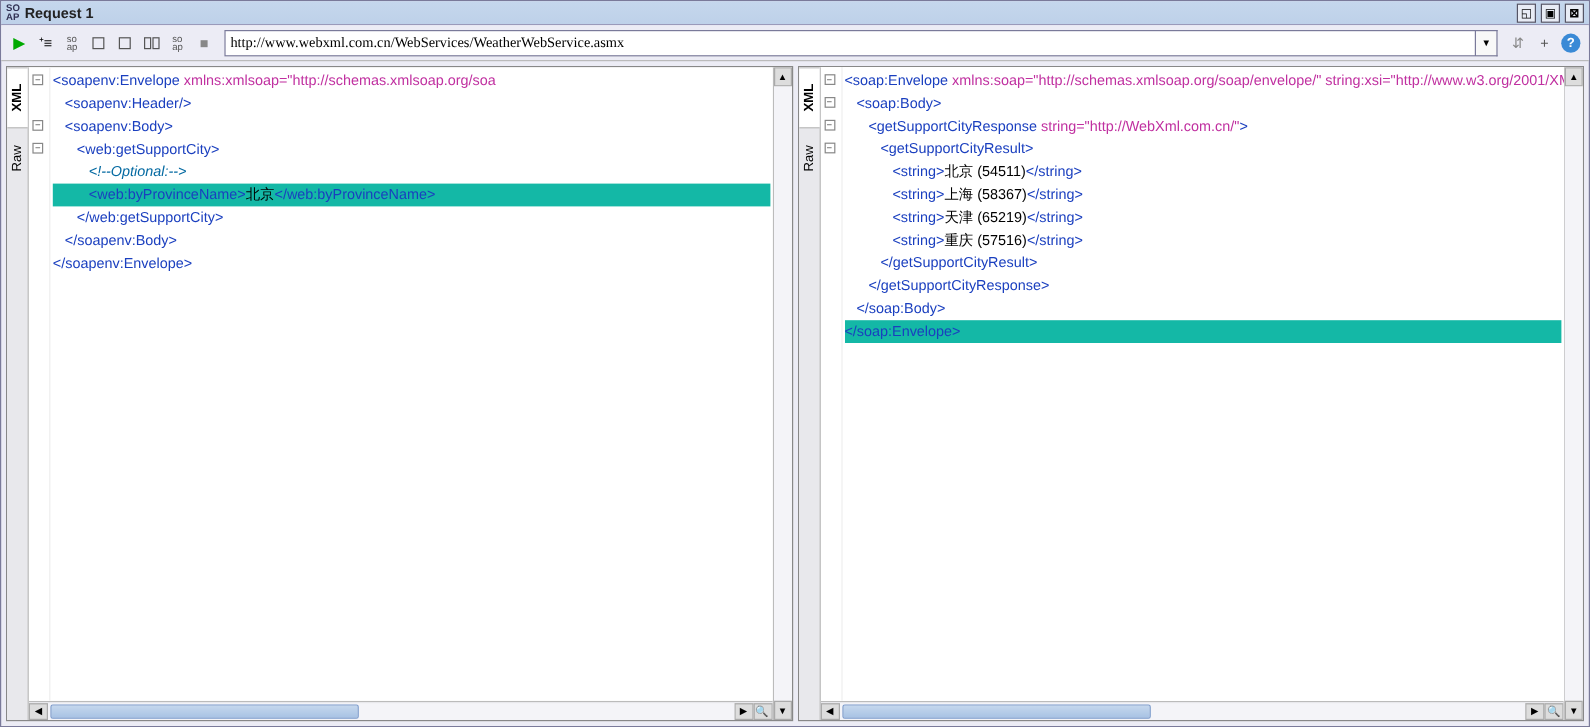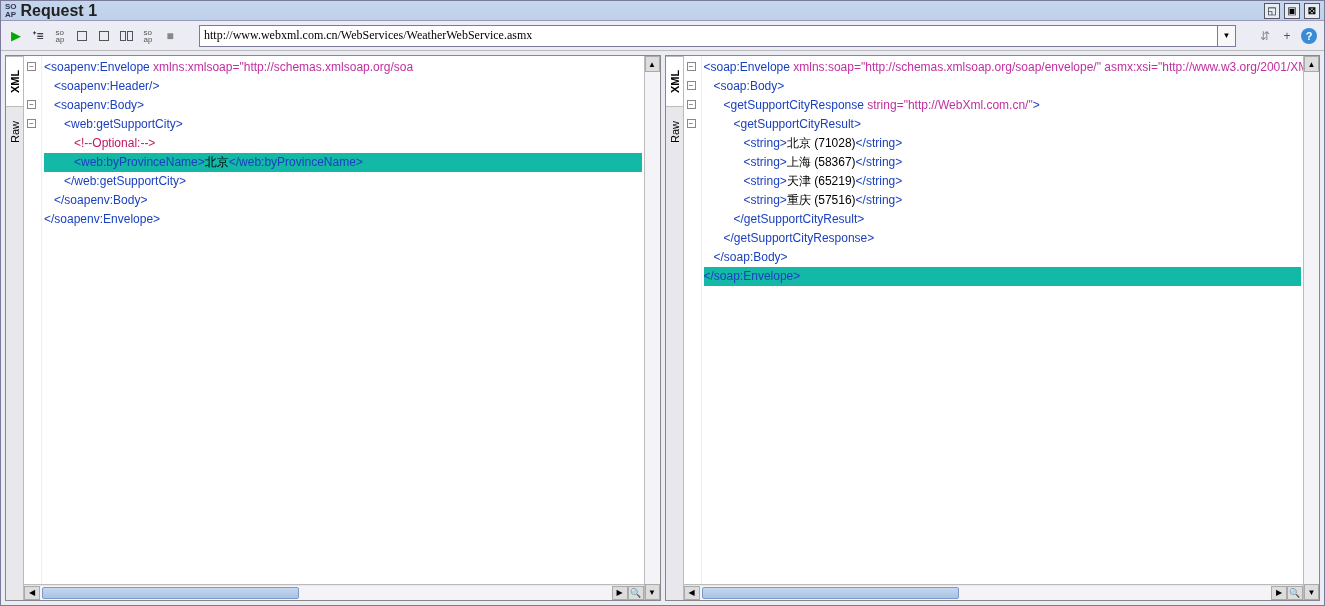--- a/index.html
+++ b/index.html
@@ -1,46 +1,46 @@
 <!DOCTYPE html>
 <html><head>
 <meta charset="utf-8">
 <style>
 * { box-sizing: border-box; margin: 0; padding: 0; }
 body { font-family: Tahoma, Arial, sans-serif; font-size: 11px; background: #f0f0f0; width: 1325px; height: 606px; overflow: hidden; }
 .window { display: flex; flex-direction: column; height: 100%; border: 1px solid #7a7a9a; background: #ececf5; }
 .titlebar { height: 20px; background: linear-gradient(#c5d7ed, #bed1e9); border-bottom: 1px solid #9a9aba; display: flex; align-items: center; padding: 0 4px; }
 .title-icon { font-size: 9px; color: #335; font-weight: bold; margin-right: 4px; }
-.title-text { font-weight: bold; font-size: 16px; color: #222; flex: 1; }
+.title-text { font-weight: bold; font-size: 12px; color: #222; flex: 1; }
 .title-btns { display: flex; gap: 4px; }
 .title-btn { width: 16px; height: 16px; border: 1px solid #556; background: #e8ecf5; display: flex; align-items: center; justify-content: center; font-size: 10px; cursor: pointer; }
 .title-btn.close { font-weight: bold; }
 .toolbar { height: 30px; background: #ececf5; border-bottom: 1px solid #bbb; display: flex; align-items: center; padding: 0 6px; gap: 4px; }
 .tb-btn { width: 18px; height: 18px; display: flex; align-items: center; justify-content: center; cursor: pointer; font-size: 12px; }
 .tb-btn.play { color: #0a0; font-size: 13px; }
 .tb-btn.stop { color: #888; }
-.url-combo { flex: 1; display: flex; align-items: center; margin: 0 16px; }
+.url-combo { flex: 1; display: flex; align-items: center; margin: 0 4px; }
 .url-input { flex: 1; height: 22px; border: 1px solid #7a7a9a; background: #fff; font-size: 12px; padding: 0 4px; font-family: Tahoma; }
 .url-drop { width: 18px; height: 22px; border: 1px solid #7a7a9a; border-left: none; background: #f8f8f8; display:flex; align-items:center; justify-content:center; font-size:8px; cursor:pointer; }
 .tb-right { display: flex; gap: 4px; margin-left: auto; }
 .help-icon { width: 16px; height: 16px; border-radius: 50%; background: #3a8ad6; color: #fff; font-weight: bold; display:flex; align-items:center; justify-content:center; font-size:11px; }
 .content { flex: 1; display: flex; padding: 4px; gap: 4px; overflow: hidden; }
 .pane { flex: 1; display: flex; border: 1px solid #888; background: #fff; position: relative; overflow: hidden; }
 .side-tabs { width: 18px; background: #e8e8ec; border-right: 1px solid #bbb; display: flex; flex-direction: column; }
 .side-tab { flex: 0 0 50px; writing-mode: vertical-rl; transform: rotate(180deg); text-align: center; font-size: 11px; cursor: pointer; border-bottom: 1px solid #bbb; display:flex; align-items:center; justify-content:center; padding: 4px 0; }
 .side-tab.active { background: #fff; font-weight: bold; }
 .editor-wrap { flex: 1; display: flex; flex-direction: column; overflow: hidden; }
 .editor { flex: 1; background: #fff; overflow: auto; position: relative; }
 .gutter { position: absolute; left: 0; top: 0; width: 18px; height: 100%; background: #fff; border-right: 1px solid #eee; }
 .fold { position: absolute; left: 3px; width: 9px; height: 9px; border: 1px solid #888; background: #fff; font-size: 8px; line-height: 7px; text-align: center; cursor: pointer; color:#444; }
 .code { padding: 2px 2px 2px 20px; font-family: Tahoma, Arial, sans-serif; font-size: 12px; line-height: 19px; white-space: pre; }
 .tag { color: #1a3fbf; }
 .attr { color: #c030a0; }
 .text { color: #000; }
-.comment { color: #be185d; }
+.comment { color: #0369a1; font-style: italic; }
 .hl { background: #14b8a6; display: inline-block; width: 100%; }
 .hscroll { height: 16px; background: #e8e8ec; border-top: 1px solid #bbb; display: flex; align-items: center; }
 .hs-arrow { width: 16px; height: 14px; background: #ddd; border: 1px solid #aaa; display:flex; align-items:center; justify-content:center; font-size:8px; cursor:pointer; }
 .hs-track { flex: 1; height: 14px; background: #f4f4f8; position: relative; }
 .hs-thumb { position: absolute; left: 2px; top: 1px; width: 45%; height: 12px; background: linear-gradient(#c5d7ed,#a8c3e4); border: 1px solid #7a9acb; border-radius: 2px; }
 .hs-corner { width: 16px; height: 14px; background: #ddd; border: 1px solid #aaa; display:flex; align-items:center; justify-content:center; font-size:9px; cursor:pointer; }
 .vscroll { width: 16px; background: #e8e8ec; border-left: 1px solid #bbb; display:flex; flex-direction:column; }
 .vs-arrow { height: 16px; background: #ddd; border: 1px solid #aaa; display:flex; align-items:center; justify-content:center; font-size:8px; cursor:pointer; }
 .vs-track { flex:1; background:#f4f4f8; }
 .sqicon { width:10px; height:10px; border:1px solid #555; display:inline-block; }
@@ -140,25 +140,25 @@
         <div class="side-tab">Raw</div>
       </div>
       <div class="editor-wrap">
         <div class="editor">
           <div class="gutter">
               <div class="fold" style="top:6px;">−</div>
               <div class="fold" style="top:25px;">−</div>
               <div class="fold" style="top:44px;">−</div>
               <div class="fold" style="top:63px;">−</div>
             </div>
-          <div class="code" id="resp-code"><span class="tag">&lt;soap:Envelope</span> <span class="attr">xmlns:soap=</span><span class="attr">"http://schemas.xmlsoap.org/soap/envelope/"</span> <span class="attr">asmx:xsi=</span><span class="attr">"http://www.w3.org/2001/XMLSche</span>
+          <div class="code" id="resp-code"><span class="tag">&lt;soap:Envelope</span> <span class="attr">xmlns:soap=</span><span class="attr">"http://schemas.xmlsoap.org/soap/envelope/"</span> <span class="attr">string:xsi=</span><span class="attr">"http://www.w3.org/2001/XMLSche</span>
    <span class="tag">&lt;soap:Body</span><span class="tag">&gt;</span>
       <span class="tag">&lt;getSupportCityResponse</span> <span class="attr">string=</span><span class="attr">"http://WebXml.com.cn/"</span><span class="tag">&gt;</span>
          <span class="tag">&lt;getSupportCityResult</span><span class="tag">&gt;</span>
-            <span class="tag">&lt;string&gt;</span><span class="text">北京 (71028)</span><span class="tag">&lt;/string&gt;</span>
+            <span class="tag">&lt;string&gt;</span><span class="text">北京 (54511)</span><span class="tag">&lt;/string&gt;</span>
             <span class="tag">&lt;string&gt;</span><span class="text">上海 (58367)</span><span class="tag">&lt;/string&gt;</span>
             <span class="tag">&lt;string&gt;</span><span class="text">天津 (65219)</span><span class="tag">&lt;/string&gt;</span>
             <span class="tag">&lt;string&gt;</span><span class="text">重庆 (57516)</span><span class="tag">&lt;/string&gt;</span>
          <span class="tag">&lt;/getSupportCityResult&gt;</span>
       <span class="tag">&lt;/getSupportCityResponse&gt;</span>
    <span class="tag">&lt;/soap:Body&gt;</span>
 <span class="hl"><span class="tag">&lt;/soap:Envelope&gt;</span></span>
 </div>
         </div>
         <div class="hscroll">

